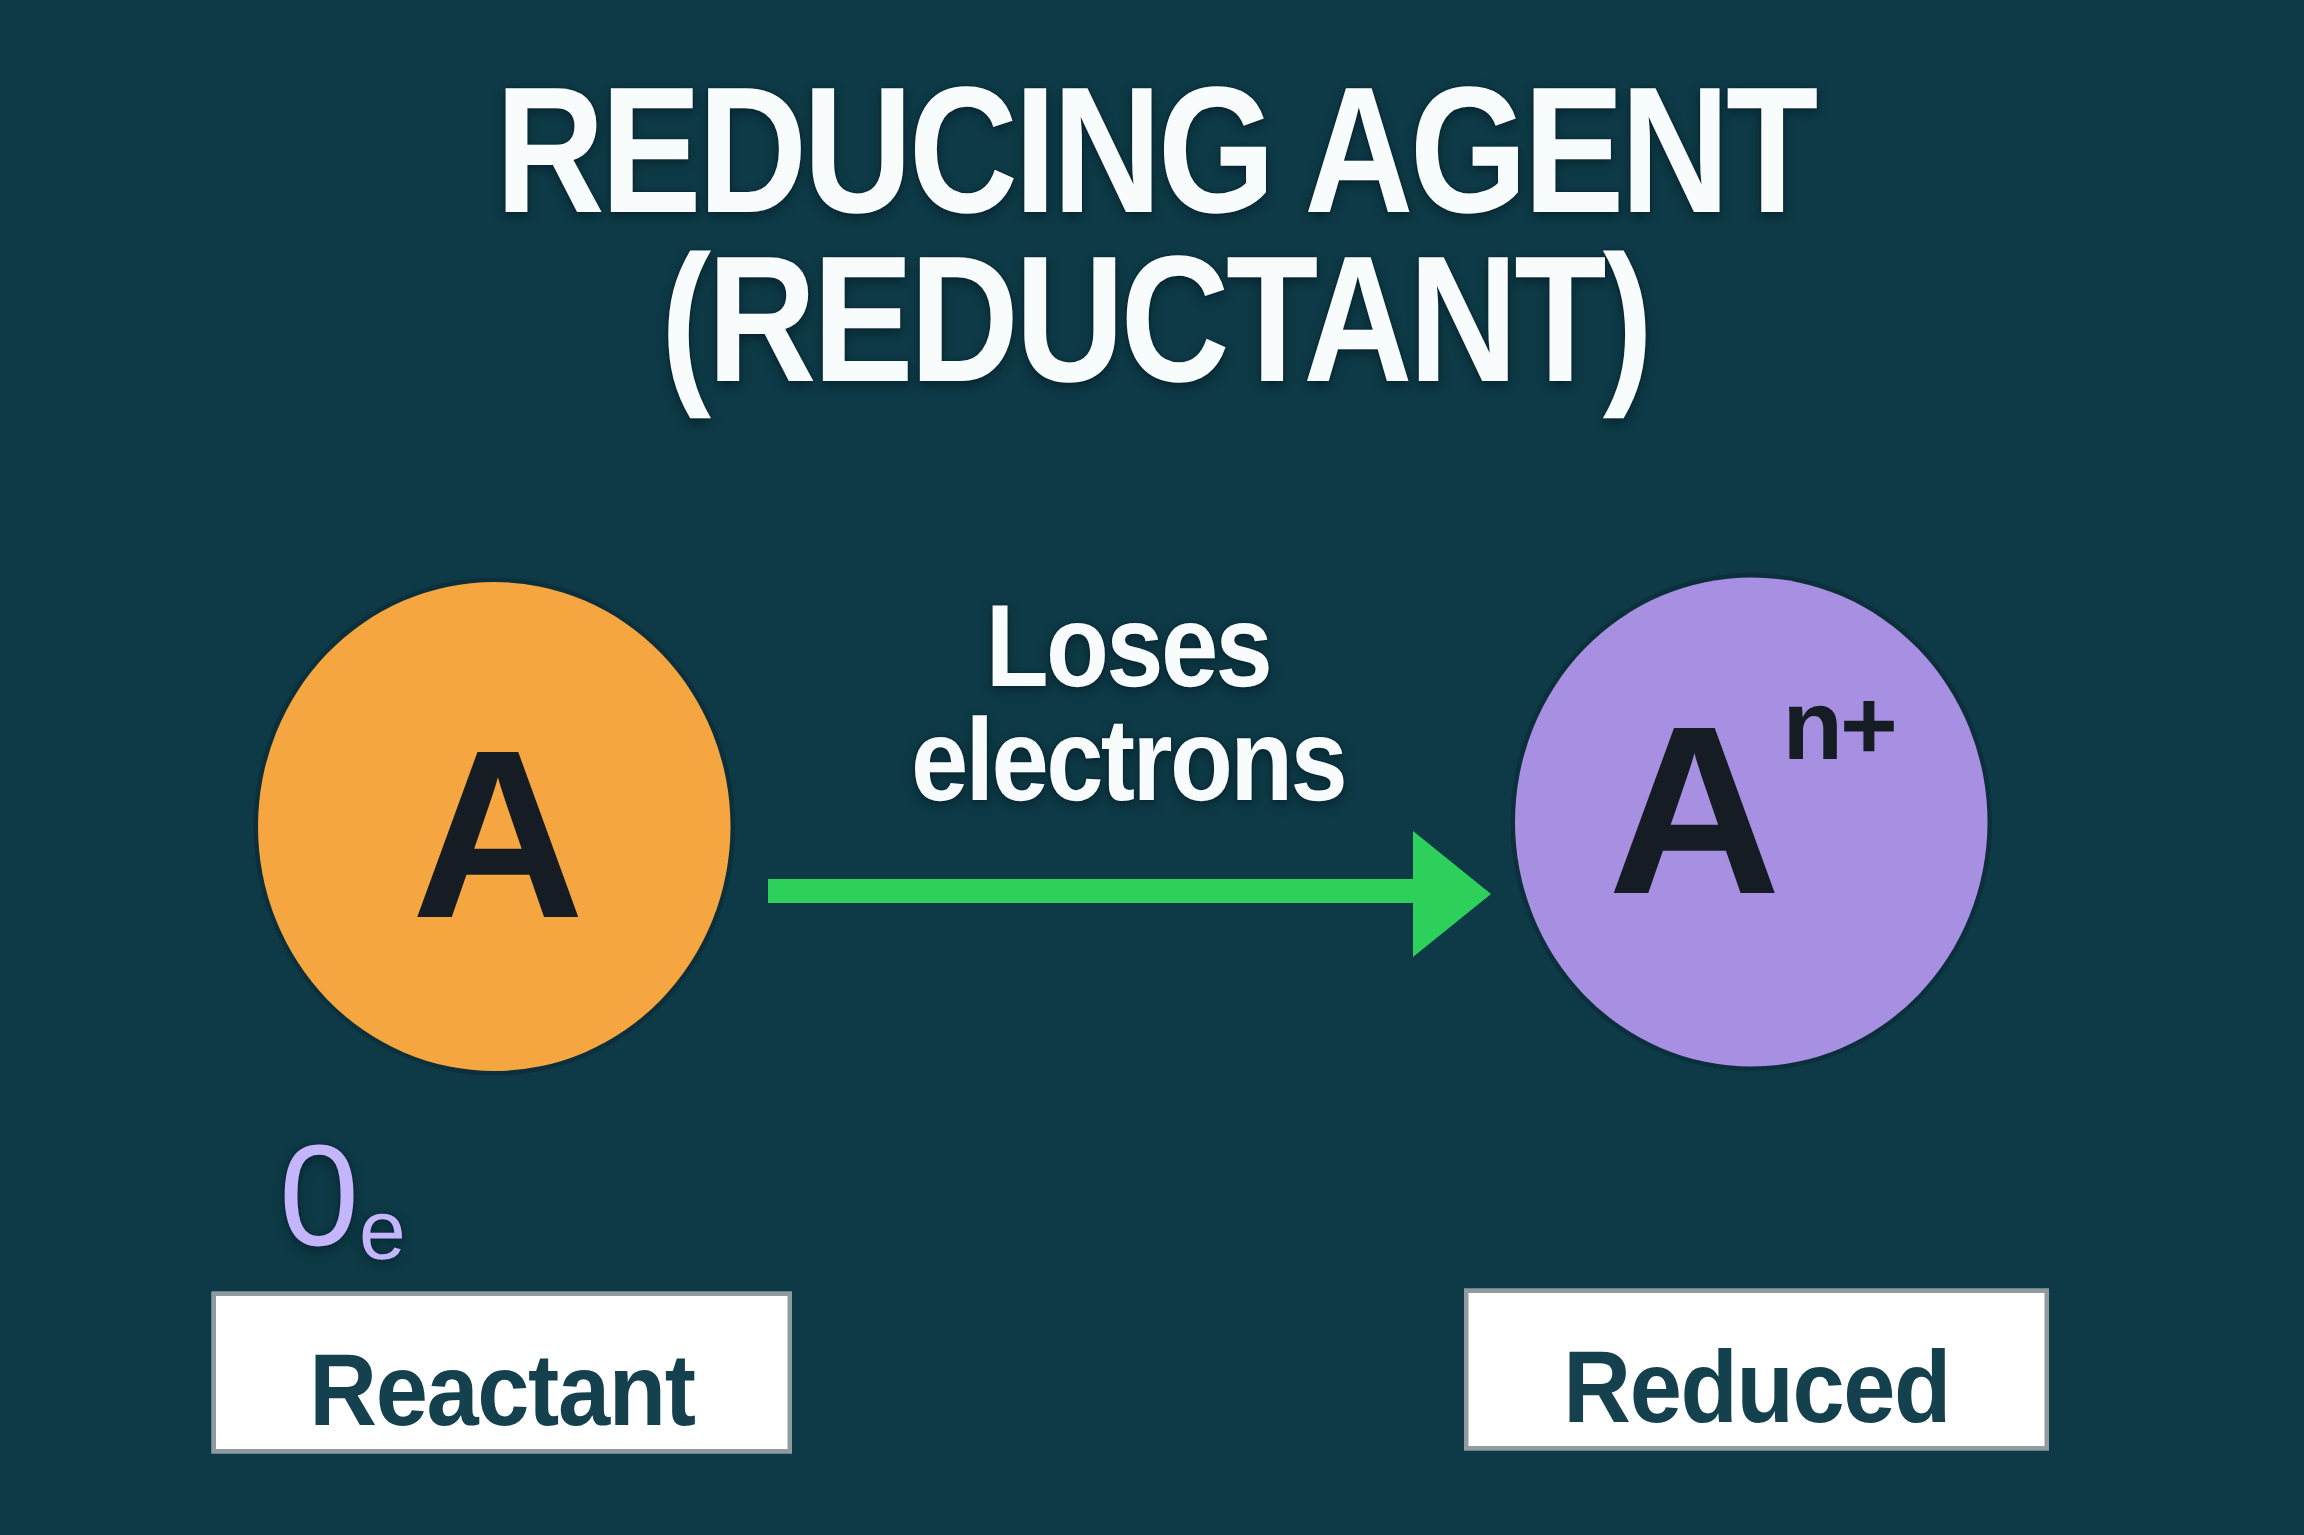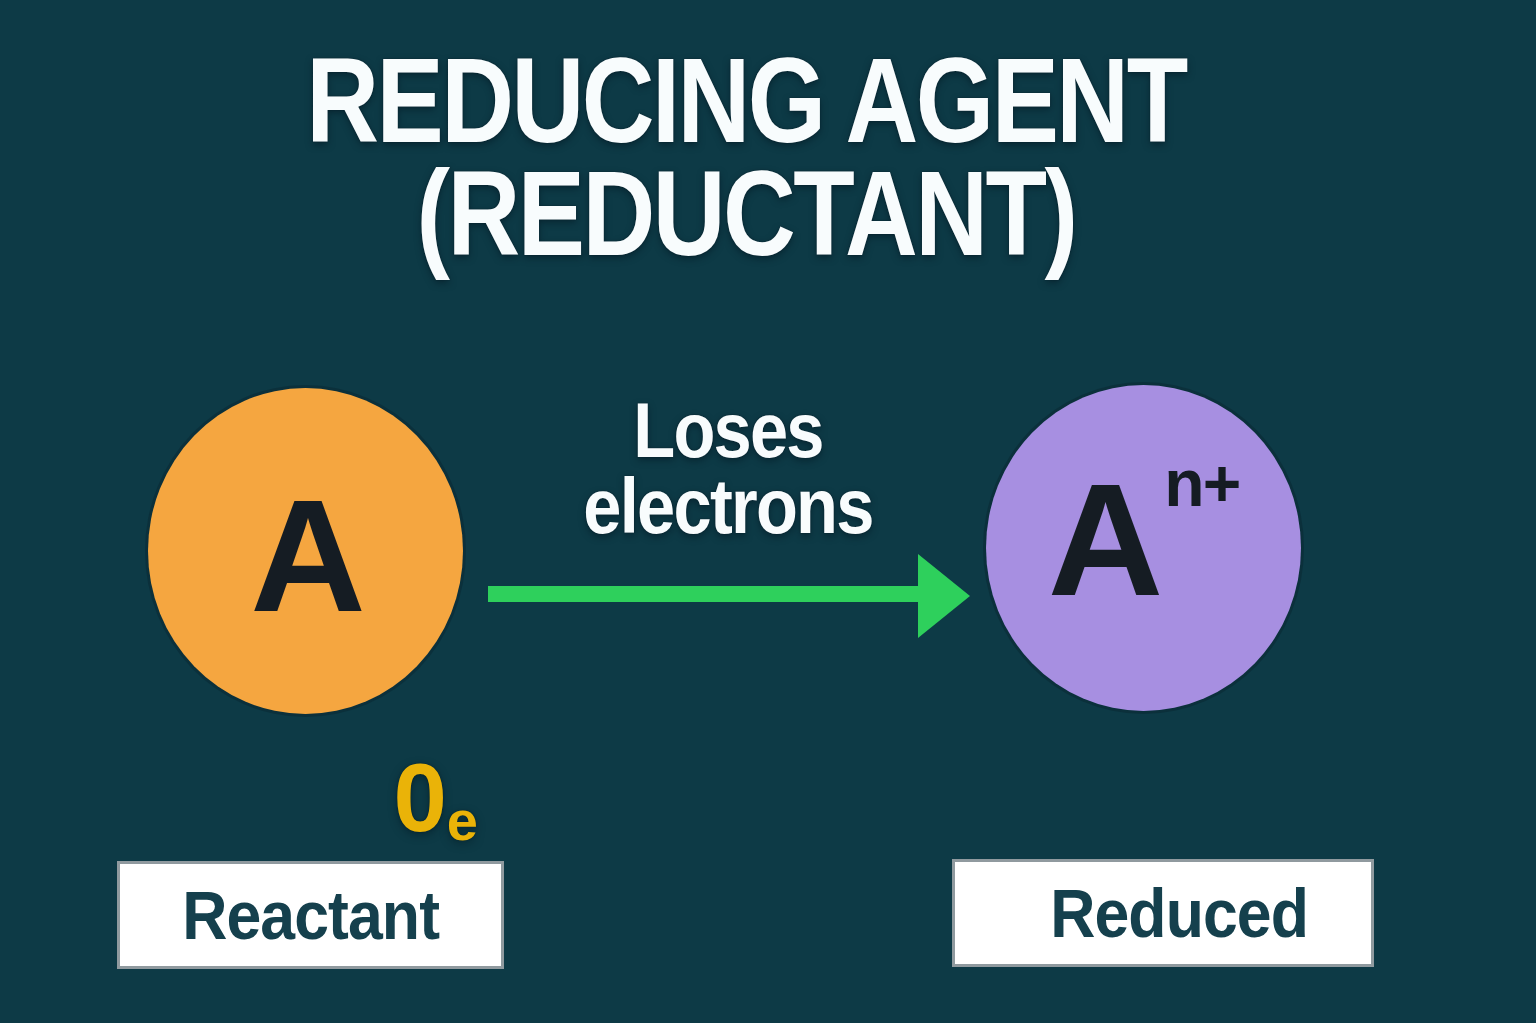--- a/index.html
+++ b/index.html
@@ -2,21 +2,21 @@
 <html><head>
 <meta charset="utf-8">
 <style>
   html, body { margin: 0; padding: 0; }
   body {
     width: 1536px; height: 1023px;
     overflow: hidden; position: relative;
     font-family: "Liberation Sans", sans-serif;
     background: #0d3a46;
   }
-  .stage { position: absolute; inset: 0; background: #0d3a46; }
+  .stage { position: absolute; inset: 0; background: #0d3a46; margin-left: 24px; }
 
   
   .title {
     position: absolute; top: 44px; left: 0; width: 1492px;
     margin: 0; text-align: center;
     color: #f8fcfd; font-weight: bold; font-size: 120px; line-height: 113px;
     letter-spacing: -3px;
     transform: scaleX(0.84); transform-origin: 50% 0;
     text-shadow: 0 3px 8px rgba(4,24,34,0.55), 0 0 2px rgba(4,24,34,0.6);
   }
@@ -47,35 +47,35 @@
     position: absolute; left: 478px; top: 392px; width: 500px;
     text-align: center; color: #f8fcfd; font-weight: bold;
     font-size: 78px; line-height: 76px; letter-spacing: -2px;
     transform: scaleX(0.88); transform-origin: 50% 0;
     text-shadow: 0 3px 8px rgba(4,24,34,0.55), 0 0 2px rgba(4,24,34,0.6);
   }
   .arrow-svg { position: absolute; left: 488px; top: 550px; width: 484px; height: 90px; }
 
   
   .electron-label {
-    position: absolute; width: 316px; text-align: right;
-    color: #eab308; font-weight: bold; line-height: 1;
+    position: absolute; width: 316px; text-align: left;
+    color: #c4b5fd; font-weight: normal; line-height: 1;
     text-shadow: 0 3px 8px rgba(4,24,34,0.5), 0 0 2px rgba(4,24,34,0.55);
     white-space: nowrap;
   }
   .electrons-left  { left: 162px; top: 750px; font-size: 96px; }
   .electrons-right { left: 992px; top: 756px; font-size: 88px; }
   .e-sub { font-size: 56px; position: relative; top: 9px;  letter-spacing: 0; }
   .e-sup { font-size: 58px; position: relative; top: -26px; margin-left: 2px; }
 
   
   .caption {
     position: absolute; background: #ffffff;
     border: 3px solid rgba(9,32,42,0.45);
-    display: flex; align-items: center; justify-content: center;
+    display: flex; align-items: flex-end; justify-content: center;
     font-weight: bold; font-size: 68px; color: #15404d; letter-spacing: -1px;
   }
   .caption-left  { left: 117px; top: 861px; width: 381px; height: 102px; }
   .caption-right { left: 952px; top: 859px; width: 384px; height: 102px; }
   .caption-text { transform: scaleX(0.92); }
 </style>
 </head>
 <body>
 
 <div class="stage" style="background-color: rgb(13, 58, 70);">
@@ -110,17 +110,17 @@
 
   <div class="electron-label electrons-left">
     <span>0</span><span class="e-sub">e</span>
   </div>
 
 
   <div class="caption caption-left" style="background-color: rgb(255, 255, 255); color: rgb(21, 64, 77);">
     <span class="caption-text">Reactant</span>
   </div>
 
-  <div class="caption caption-right" style="background-color: rgb(255, 255, 255); color: rgb(21, 64, 77); padding-left: 32px;">
+  <div class="caption caption-right" style="background-color: rgb(255, 255, 255); color: rgb(21, 64, 77);">
     <span class="caption-text">Reduced</span>
   </div>
 
 </div>
 
 </body></html>

